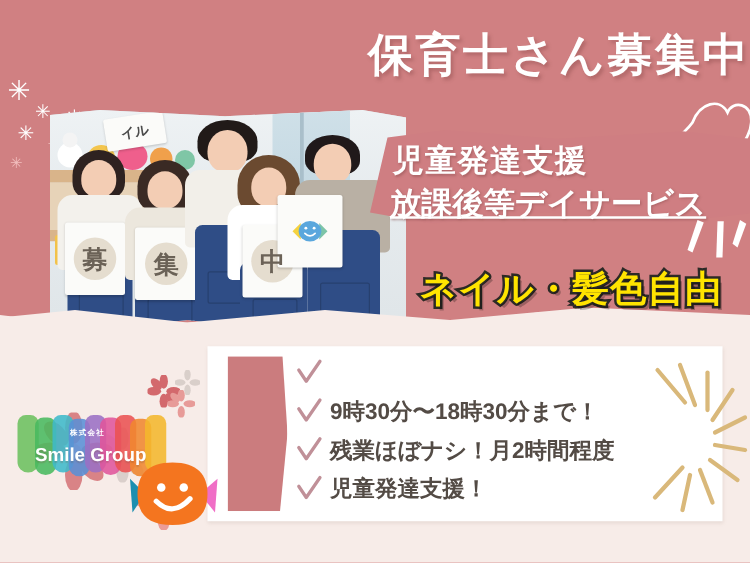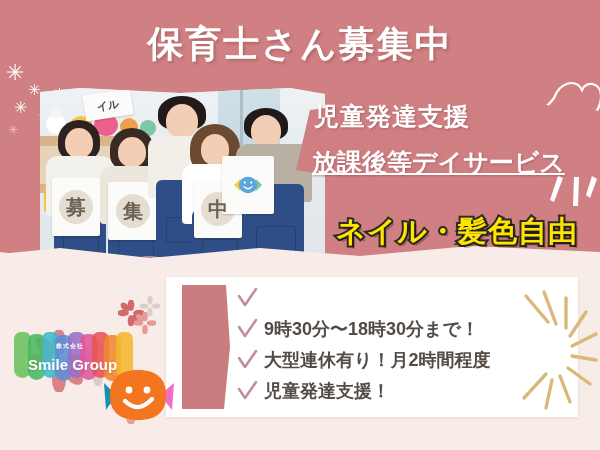--- a/index.html
+++ b/index.html
@@ -18,21 +18,21 @@
   }
   
   .cream-wave{
     position:absolute;left:0;top:218px;width:620px;height:80px;
     background:#f7ece8;
     clip-path:polygon(0 36px,60px 30px,150px 40px,260px 30px,360px 38px,470px 28px,600px 34px,600px 80px,0 80px);
   }
 
   
   .title{
-    position:absolute;left:0;top:20px;width:600px;text-align:center;
+    position:absolute;left:0;top:20px;width:600px;text-align:right;
     color:#ffffff;font-size:36px;font-weight:bold;letter-spacing:2px;
     text-shadow:2px 2px 3px rgba(120,60,60,.35);
     white-space:nowrap;
   }
 
   
   .spark{position:absolute;color:#fff;line-height:1;font-weight:bold;user-select:none;}
   .spark.pink{color:#f2bfbe;}
 
   
@@ -77,21 +77,21 @@
   .sign-small{font-size:11px;color:#4b4b4b;}
 
   
   .svc-banner{
     position:absolute;left:296px;top:104px;width:312px;height:76px;
     background:#cf7e82;
     clip-path:polygon(14px 6px,60px 0,150px 7px,250px 1px,312px 8px,312px 66px,240px 74px,140px 66px,50px 75px,0 66px);
   }
   .svc-line{position:absolute;color:#fff;font-weight:bold;white-space:nowrap;
             text-shadow:1px 1px 2px rgba(130,70,70,.45);}
-  .svc1{left:314px;top:100px;font-size:25px;letter-spacing:1px;}
+  .svc1{left:314px;top:112px;font-size:25px;letter-spacing:1px;}
   .svc2{left:312px;top:146px;font-size:25px;letter-spacing:0px;text-decoration:underline;}
 
   
   .burst-w{position:absolute;left:548px;top:176px;width:56px;height:40px;}
 
   
   .catch{
     position:absolute;left:336px;top:212px;font-size:29px;font-weight:bold;
     color:#ffe400;white-space:nowrap;letter-spacing:1px;
     -webkit-text-stroke:4px #2c2a26;paint-order:stroke fill;
@@ -326,21 +326,21 @@
     <div class="bullet">
       <svg class="chk" viewBox="0 0 22 22">
         <path d="M3 9 L9 18 L20 2" fill="none" stroke="#c09098" stroke-width="2.6" stroke-linecap="round" stroke-linejoin="round"></path>
       </svg>
       <span class="btxt">9時30分〜18時30分まで！</span>
     </div>
     <div class="bullet">
       <svg class="chk" viewBox="0 0 22 22">
         <path d="M3 9 L9 18 L20 2" fill="none" stroke="#c09098" stroke-width="2.6" stroke-linecap="round" stroke-linejoin="round"></path>
       </svg>
-      <span class="btxt">大型連休有り！月2時間程度</span>
+      <span class="btxt">残業ほぼナシ！月2時間程度</span>
     </div>
     <div class="bullet">
       <svg class="chk" viewBox="0 0 22 22">
         <path d="M3 9 L9 18 L20 2" fill="none" stroke="#c09098" stroke-width="2.6" stroke-linecap="round" stroke-linejoin="round"></path>
       </svg>
       <span class="btxt">児童発達支援！</span>
     </div>
   </div>
 
   <div class="logo">

